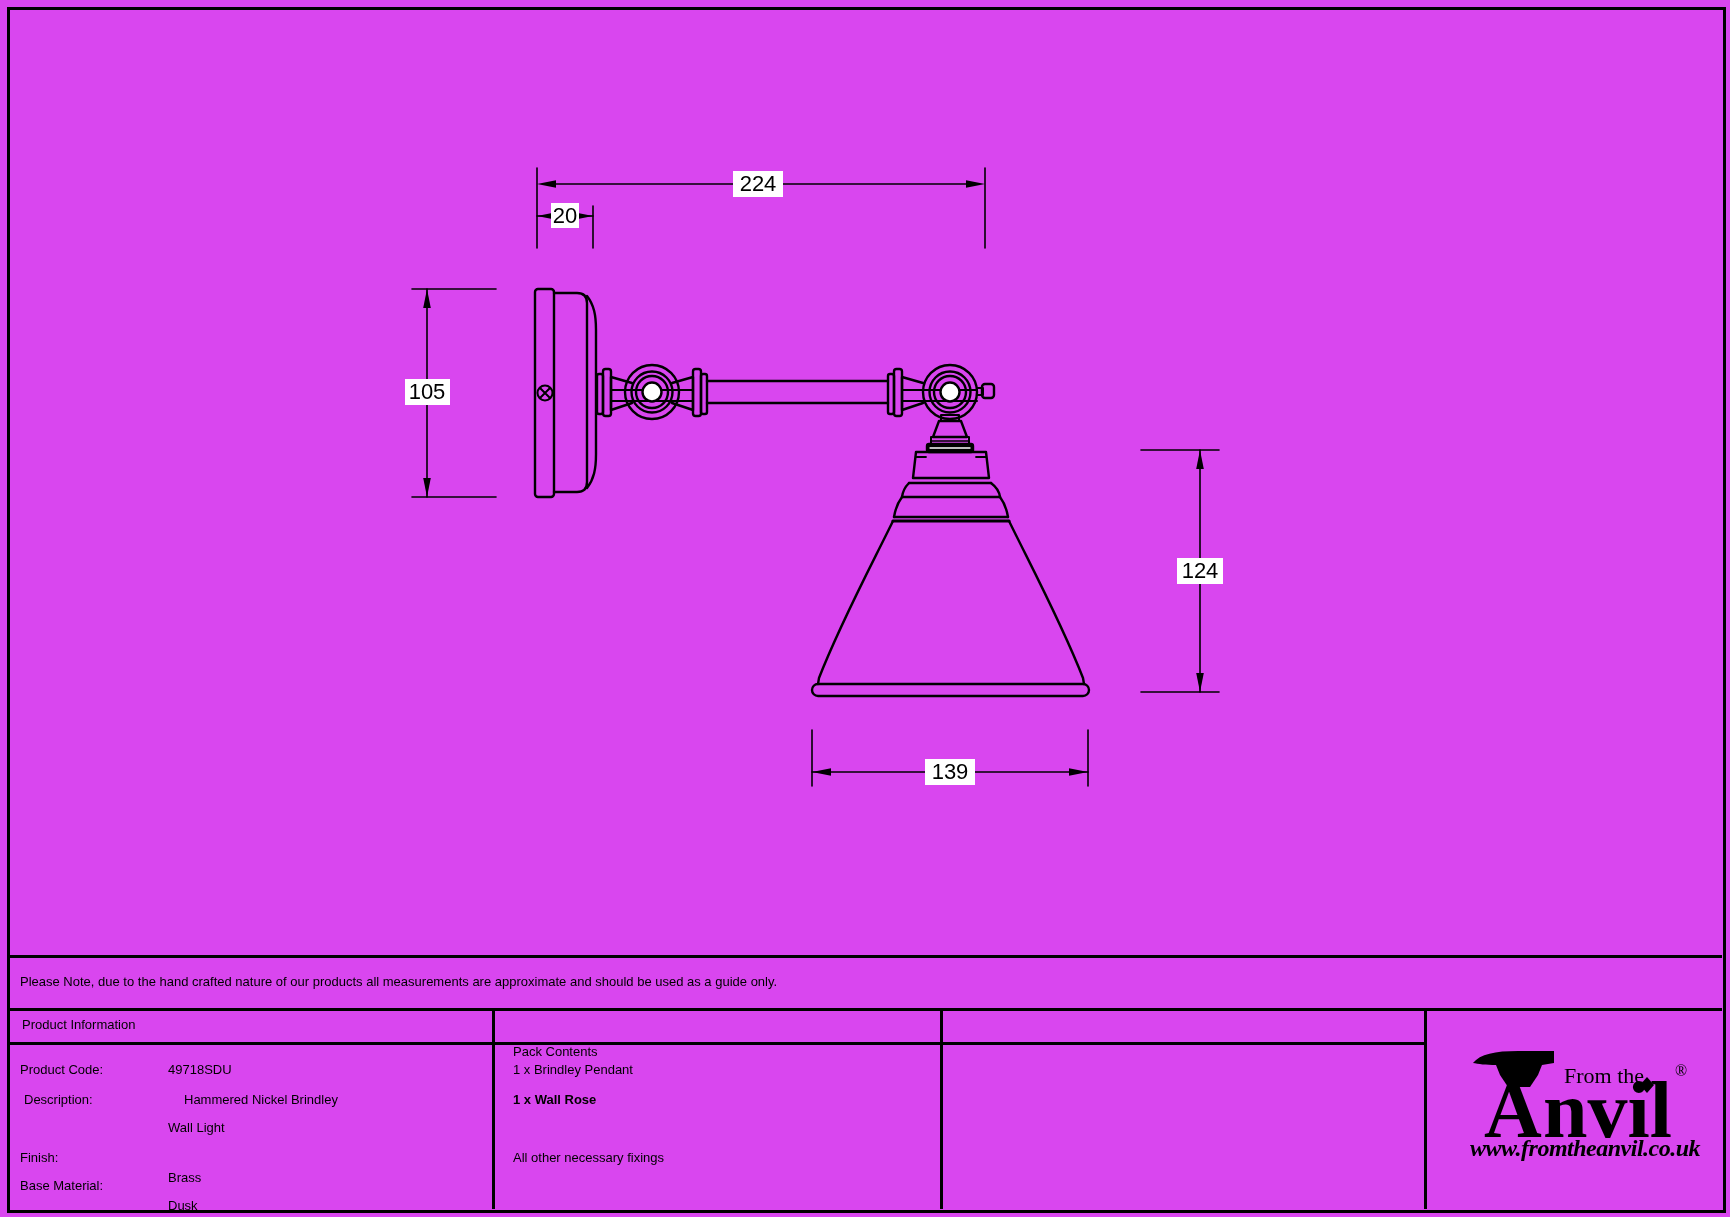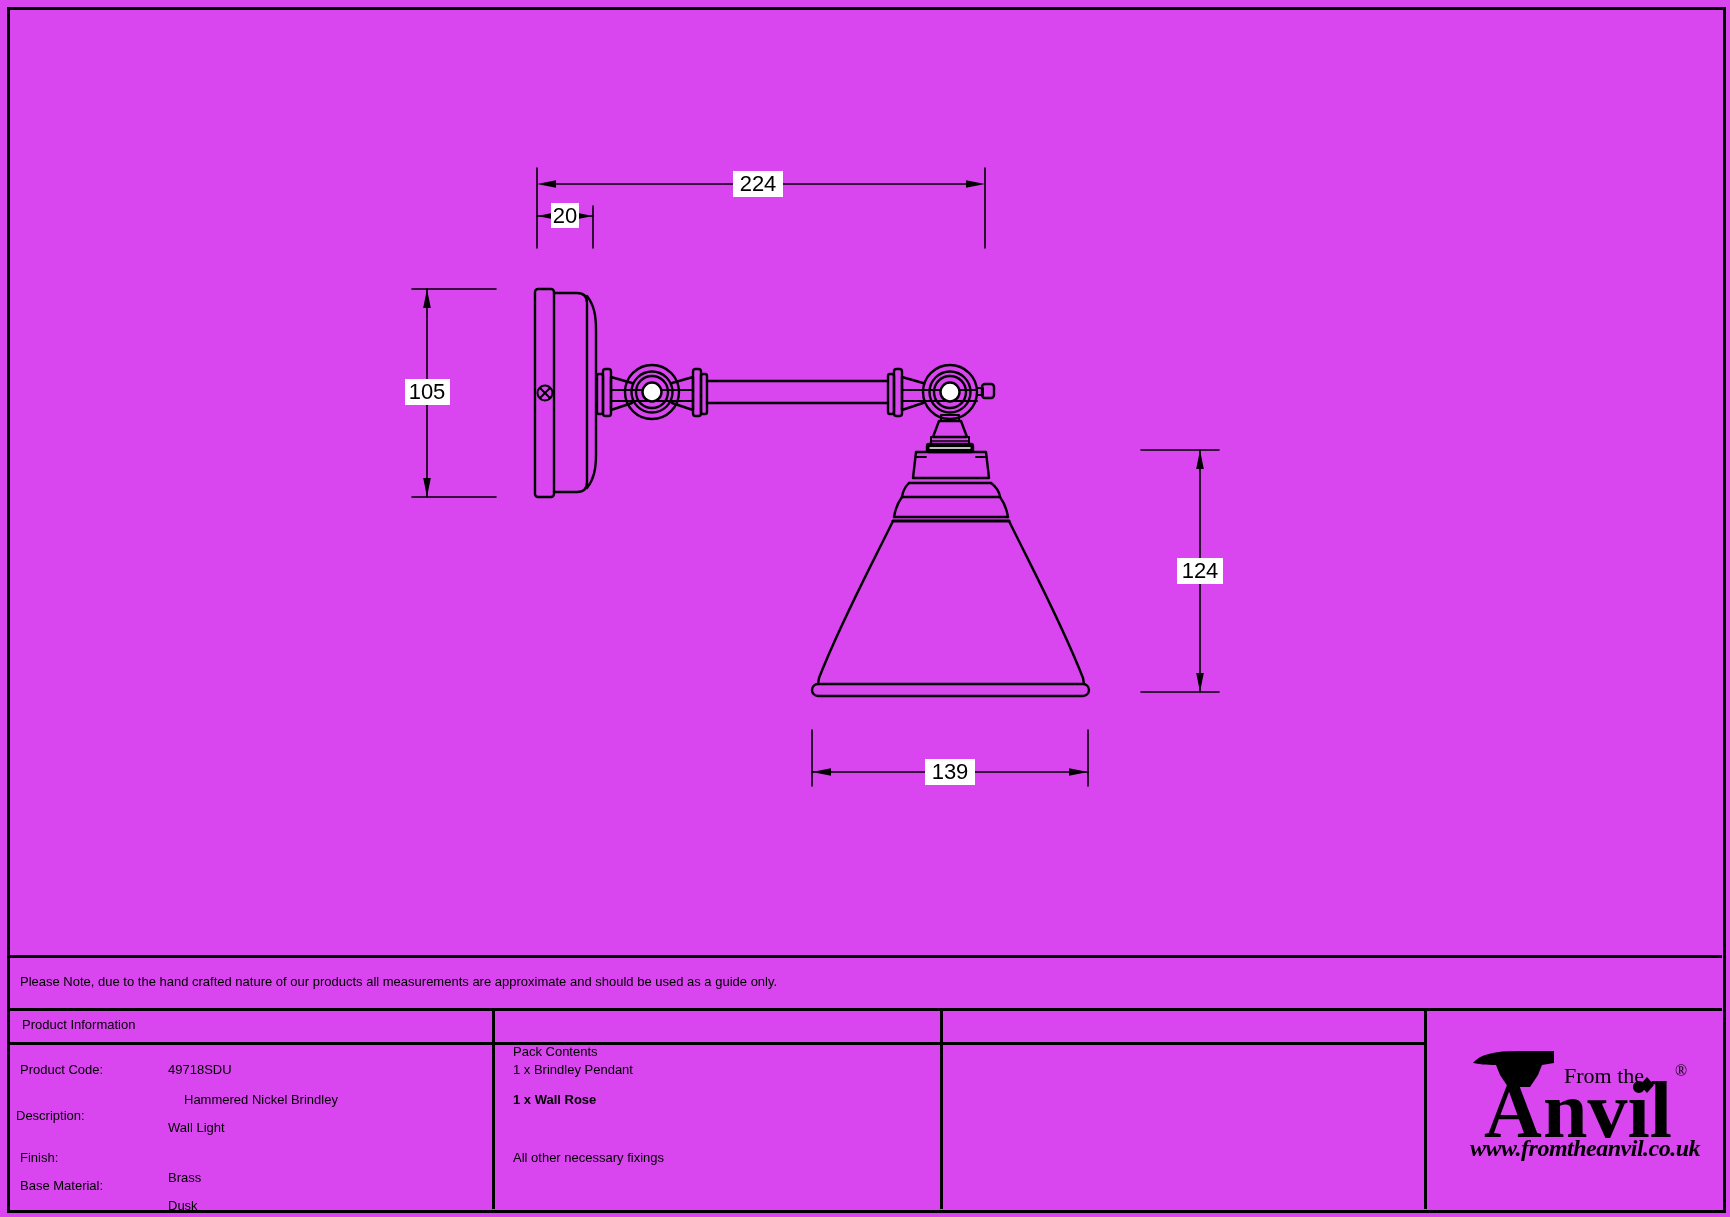--- a/index.html
+++ b/index.html
@@ -152,21 +152,21 @@
   <div class="vline" style="left:1424px;top:1008px;height:201px;"></div>
 
   <div class="cell-text" style="left:20px;top:968px;">Please Note, due to the hand crafted nature of our products all measurements are approximate and should be used as a guide only.</div>
 
   <div class="cell-text" style="left:22px;top:1011px;">Product Information</div>
   <div class="cell-text" style="left:513px;top:1011px;margin-top:27px;">Pack Contents</div>
 
   <div>
     <div class="cell-text" style="left:20px;top:1056px;">Product Code:</div>
     <div class="cell-text" style="left:168px;top:1056px;">49718SDU</div>
-    <div class="cell-text" style="left:16px;top:1086px;margin-top:16px;">Description:</div>
+    <div class="cell-text" style="left:24px;top:1086px;">Description:</div>
     <div class="cell-text" style="left:184px;top:1086px;">Hammered Nickel Brindley</div>
     <div class="cell-text" style="left:168px;top:1114px;">Wall Light</div>
     <div class="cell-text" style="left:20px;top:1144px;">Finish:</div>
     <div class="cell-text" style="left:168px;top:1144px;margin-top:48px;">Dusk</div>
     <div class="cell-text" style="left:20px;top:1172px;">Base Material:</div>
     <div class="cell-text" style="left:168px;top:1164px;">Brass</div>
   </div>
 
   <div>
     <div class="cell-text" style="left:513px;top:1056px;">1 x Brindley Pendant</div>

